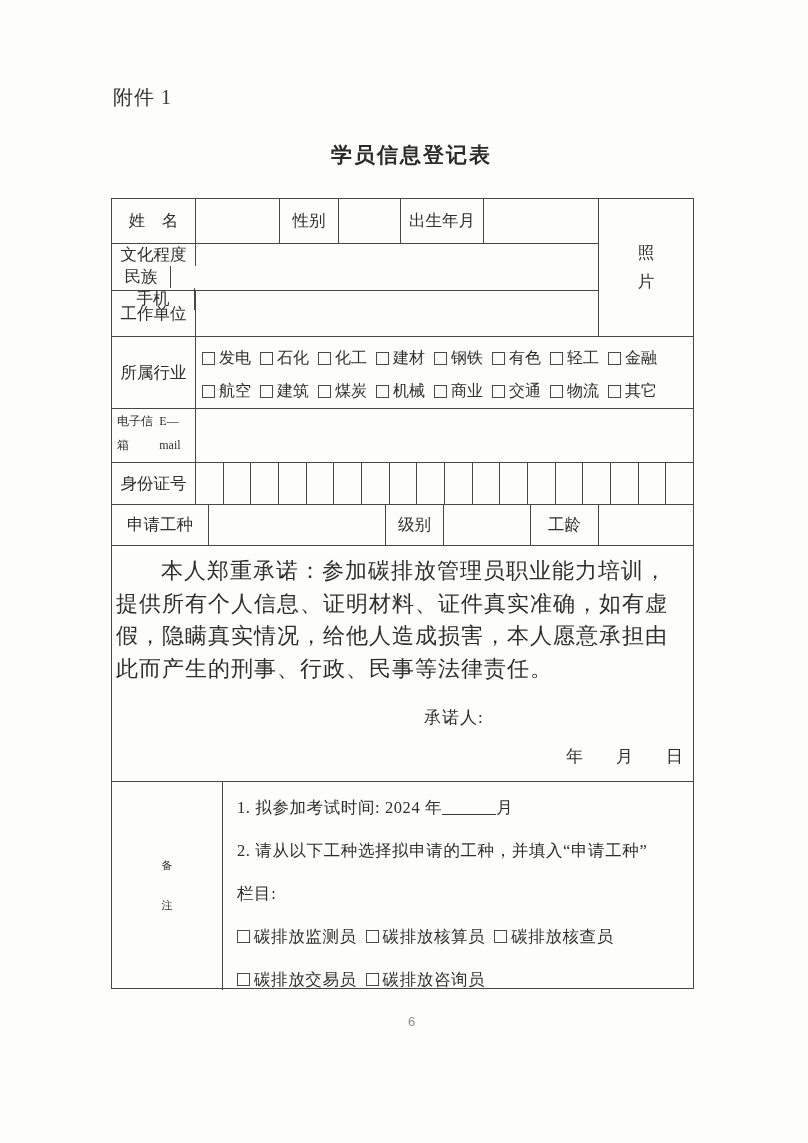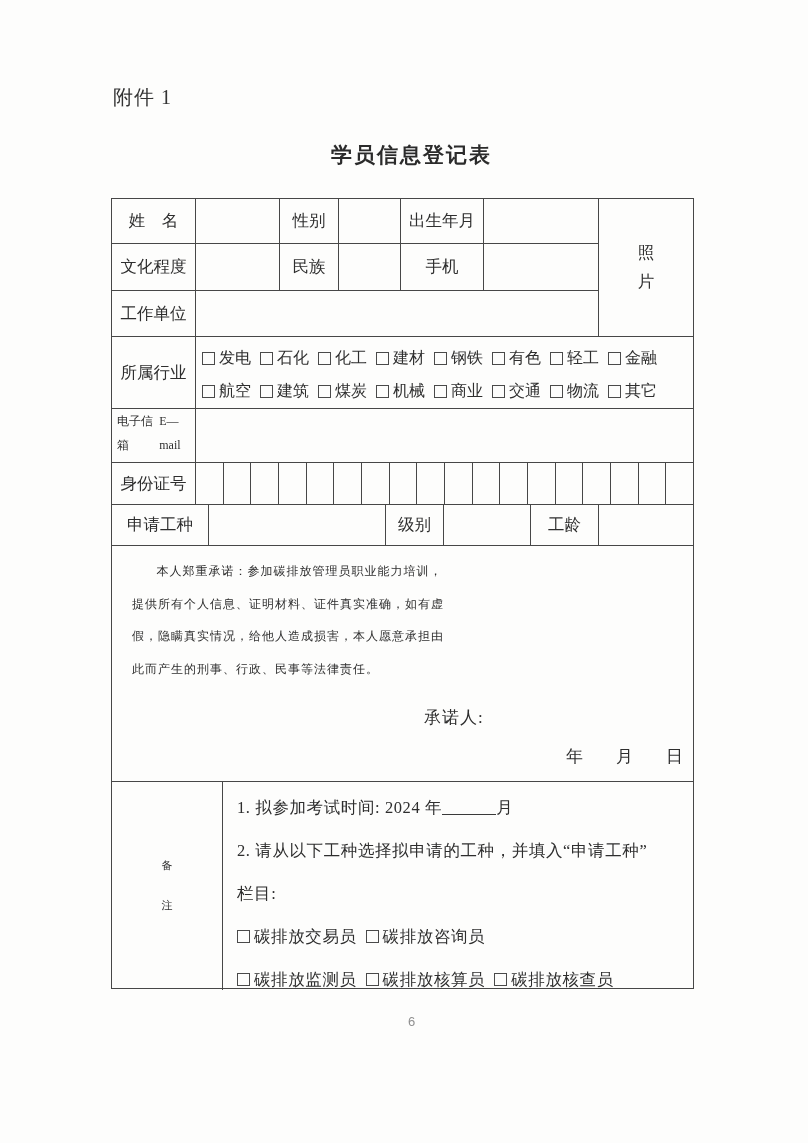--- a/index.html
+++ b/index.html
@@ -35,21 +35,21 @@
   .c{border-right:1.6px solid #474747;box-sizing:border-box;}
   .c.endc{border-right:none;}
   .lab{display:flex;align-items:center;justify-content:center;text-align:center;}
   .blank{background:transparent;}
   
   .g1{height:138px;}
   .g1-left{width:487px;display:flex;flex-direction:column;border-right:1.6px solid #474747;box-sizing:border-box;}
   .g1 .r{display:flex;border-bottom:1.6px solid #474747;box-sizing:border-box;}
   .g1 .r.rlast{border-bottom:none;flex:1;}
   .r1{height:45px;}
-  .r2{height:47px;}
+  .r2{height:47px;flex-direction:column;}
   .w84{width:84px;}  .w59{width:59px;}  .w62{width:62px;}  .w83{width:83px;}
   .fill{flex:1;}
   .photo-cell{flex:1;display:flex;align-items:center;justify-content:center;}
   .vwrap{display:inline-block;width:1.12em;line-height:1.75;text-align:center;word-break:break-all;}
   
   .industry{height:72px;}
   .industry-content{flex:1;display:flex;flex-direction:column;justify-content:flex-end;padding-left:6px;font-size:16px;}
   .opt-line{display:flex;align-items:center;height:33px;}
   .opt{display:inline-flex;align-items:center;margin-right:9px;white-space:nowrap;}
   .cb{display:inline-block;width:13px;height:13px;border:1.4px solid #4a4a4a;box-sizing:border-box;margin-right:4px;flex:0 0 auto;}
@@ -63,22 +63,22 @@
   .id-cell:last-child{border-right:none;}
   
   .apply{height:41px;}
   .w97{width:97px;} .w177{width:177px;} .w58{width:58px;} .w87{width:87px;} .w68{width:68px;}
   
   .commit{height:236px;}
   .w111{width:111px;}
   .vlabel5{display:inline-block;width:1.15em;line-height:2.15;text-align:center;word-break:break-all;font-size:17px;}
   .commit-content{flex:1;position:relative;box-sizing:border-box;}
   .commit-body{
-    margin:9px 11px 0 20px;
-    font-size:12px;line-height:32.5px;letter-spacing:1px;
+    margin:9px 11px 0 4px;
+    font-size:22px;line-height:32.5px;letter-spacing:1px;
     text-indent:2.05em;white-space:pre-line;
   }
   .signer{position:absolute;left:312px;top:160px;font-size:17px;letter-spacing:1px;}
   .dateline{position:absolute;right:10px;bottom:13px;font-size:17px;}
   .dateline span{margin-left:33px;}
   
   .remarks{height:208px;}
   .vlabel2{display:inline-block;width:1.15em;line-height:3.6;text-align:center;word-break:break-all;font-size:11px;}
   .remarks-content{flex:1;padding:13px 8px 0 14px;font-size:16.5px;box-sizing:border-box;letter-spacing:0.6px;}
   .rm-line{line-height:25px;margin-bottom:18px;display:flex;align-items:center;flex-wrap:nowrap;white-space:nowrap;}
@@ -265,41 +265,41 @@
         </div>
         <div class="rm-line">
           <span>2.  请从以下工种选择拟申请的工种，并填入“申请工种”</span>
         </div>
         <div class="rm-line">
           <span>栏目:</span>
         </div>
         <div class="rm-line">
           <span class="opt">
               <span class="cb"></span>
+              <span>碳排放监测员</span>
+            </span>
+          <span class="opt">
+              <span class="cb"></span>
+              <span>碳排放核算员</span>
+            </span>
+          <span class="opt">
+              <span class="cb"></span>
+              <span>碳排放核查员</span>
+            </span>
+        </div>
+        <div class="rm-line">
+          <span class="opt">
+              <span class="cb"></span>
               <span>碳排放交易员</span>
             </span>
           <span class="opt">
               <span class="cb"></span>
               <span>碳排放咨询员</span>
             </span>
         </div>
-        <div class="rm-line">
-          <span class="opt">
-              <span class="cb"></span>
-              <span>碳排放监测员</span>
-            </span>
-          <span class="opt">
-              <span class="cb"></span>
-              <span>碳排放核算员</span>
-            </span>
-          <span class="opt">
-              <span class="cb"></span>
-              <span>碳排放核查员</span>
-            </span>
-        </div>
       </div>
     </div>
 
   </div>
 
   <div class="page-num">6</div>
 
 </div>
 
 </body></html>

